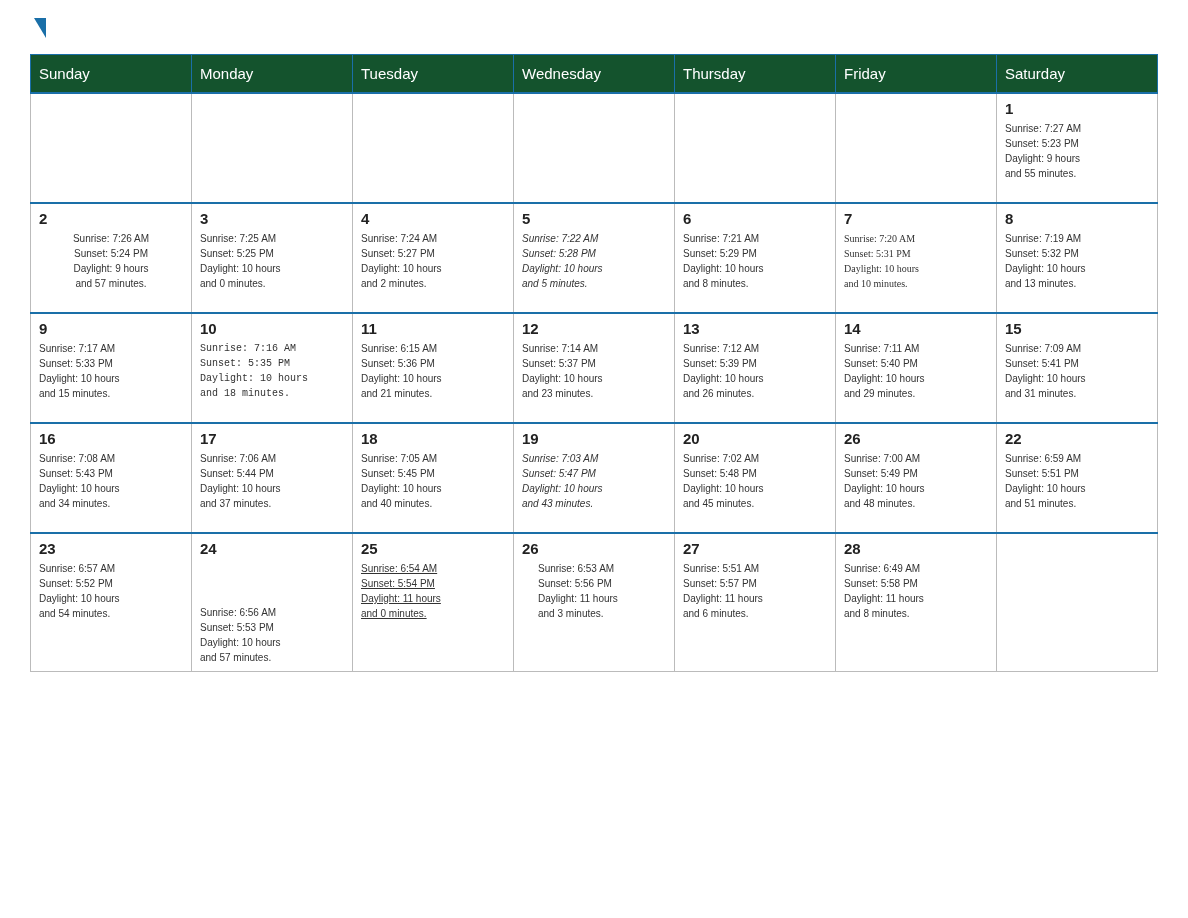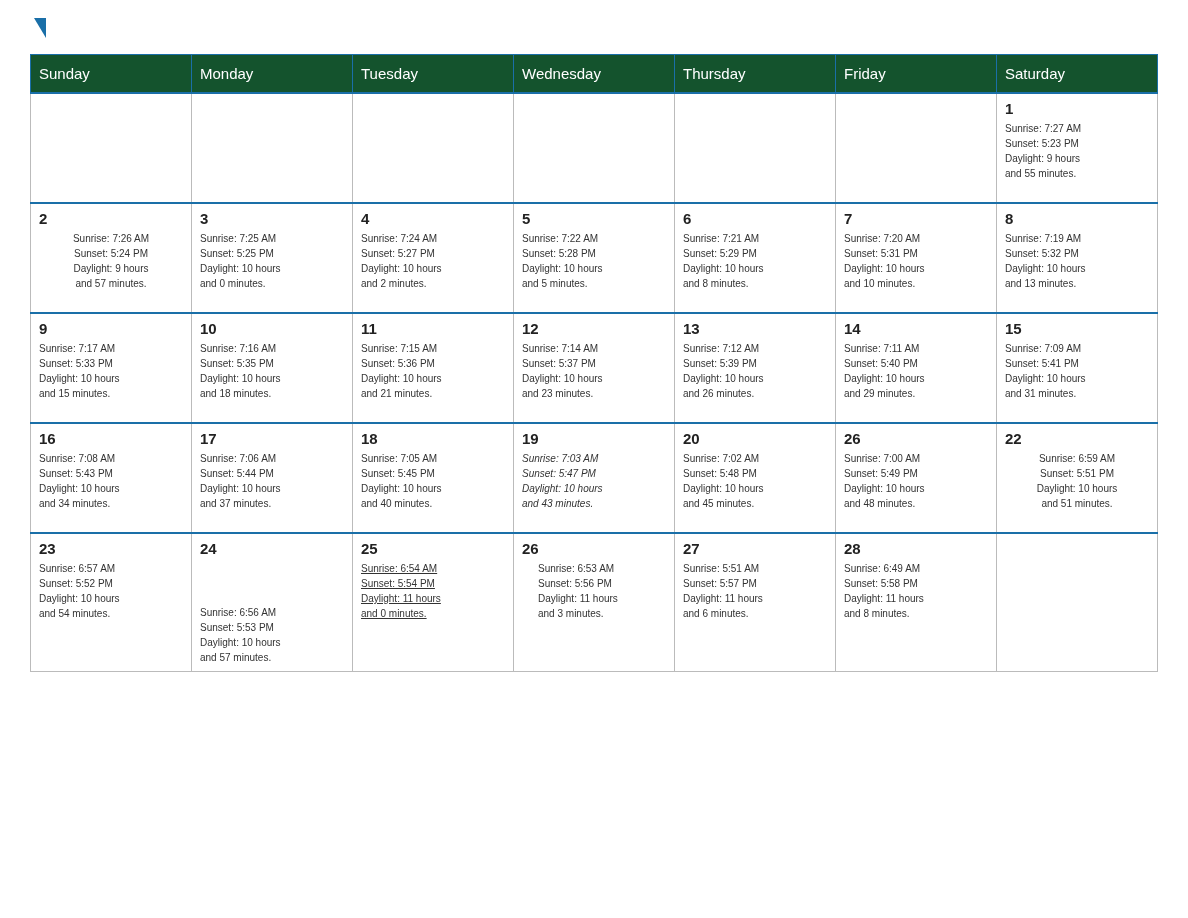--- a/index.html
+++ b/index.html
@@ -162,35 +162,35 @@
         </td>
         <td>
           <span class="day-number">4</span>
           <div class="day-info" style="white-space: pre-line;">Sunrise: 7:24 AM
 Sunset: 5:27 PM
 Daylight: 10 hours
 and 2 minutes.</div>
         </td>
         <td>
           <span class="day-number">5</span>
-          <div class="day-info" style="white-space: pre-line;">Sunrise: 7:22 AM
+          <div class="day-info" style="white-space: pre-line; font-style: italic;">Sunrise: 7:22 AM
 Sunset: 5:28 PM
 Daylight: 10 hours
 and 5 minutes.</div>
         </td>
         <td>
           <span class="day-number">6</span>
           <div class="day-info" style="white-space: pre-line;">Sunrise: 7:21 AM
 Sunset: 5:29 PM
 Daylight: 10 hours
 and 8 minutes.</div>
         </td>
         <td>
           <span class="day-number">7</span>
-          <div class="day-info" style="white-space: pre-line;">Sunrise: 7:20 AM
+          <div class="day-info" style="white-space: pre-line; font-family: Liberation Serif, serif;">Sunrise: 7:20 AM
 Sunset: 5:31 PM
 Daylight: 10 hours
 and 10 minutes.</div>
         </td>
         <td>
           <span class="day-number">8</span>
           <div class="day-info" style="white-space: pre-line;">Sunrise: 7:19 AM
 Sunset: 5:32 PM
 Daylight: 10 hours
 and 13 minutes.</div>
@@ -199,28 +199,28 @@
       <tr class="week-row">
         <td>
           <span class="day-number">9</span>
           <div class="day-info" style="white-space: pre-line;">Sunrise: 7:17 AM
 Sunset: 5:33 PM
 Daylight: 10 hours
 and 15 minutes.</div>
         </td>
         <td>
           <span class="day-number">10</span>
-          <div class="day-info" style="white-space: pre-line;">Sunrise: 7:16 AM
+          <div class="day-info" style="white-space: pre-line; font-family: Liberation Mono, monospace;">Sunrise: 7:16 AM
 Sunset: 5:35 PM
 Daylight: 10 hours
 and 18 minutes.</div>
         </td>
         <td>
           <span class="day-number">11</span>
-          <div class="day-info" style="white-space: pre-line;">Sunrise: 7:15 AM
+          <div class="day-info" style="white-space: pre-line;">Sunrise: 6:15 AM
 Sunset: 5:36 PM
 Daylight: 10 hours
 and 21 minutes.</div>
         </td>
         <td>
           <span class="day-number">12</span>
           <div class="day-info" style="white-space: pre-line;">Sunrise: 7:14 AM
 Sunset: 5:37 PM
 Daylight: 10 hours
 and 23 minutes.</div>
@@ -285,21 +285,21 @@
         </td>
         <td>
           <span class="day-number">26</span>
           <div class="day-info" style="white-space: pre-line;">Sunrise: 7:00 AM
 Sunset: 5:49 PM
 Daylight: 10 hours
 and 48 minutes.</div>
         </td>
         <td>
           <span class="day-number">22</span>
-          <div class="day-info" style="white-space: pre-line; text-align: center;">Sunrise: 6:59 AM
+          <div class="day-info" style="white-space: pre-line;">Sunrise: 6:59 AM
 Sunset: 5:51 PM
 Daylight: 10 hours
 and 51 minutes.</div>
         </td>
       </tr>
       <tr class="week-row">
         <td>
           <span class="day-number">23</span>
           <div class="day-info" style="white-space: pre-line;">Sunrise: 6:57 AM
 Sunset: 5:52 PM

